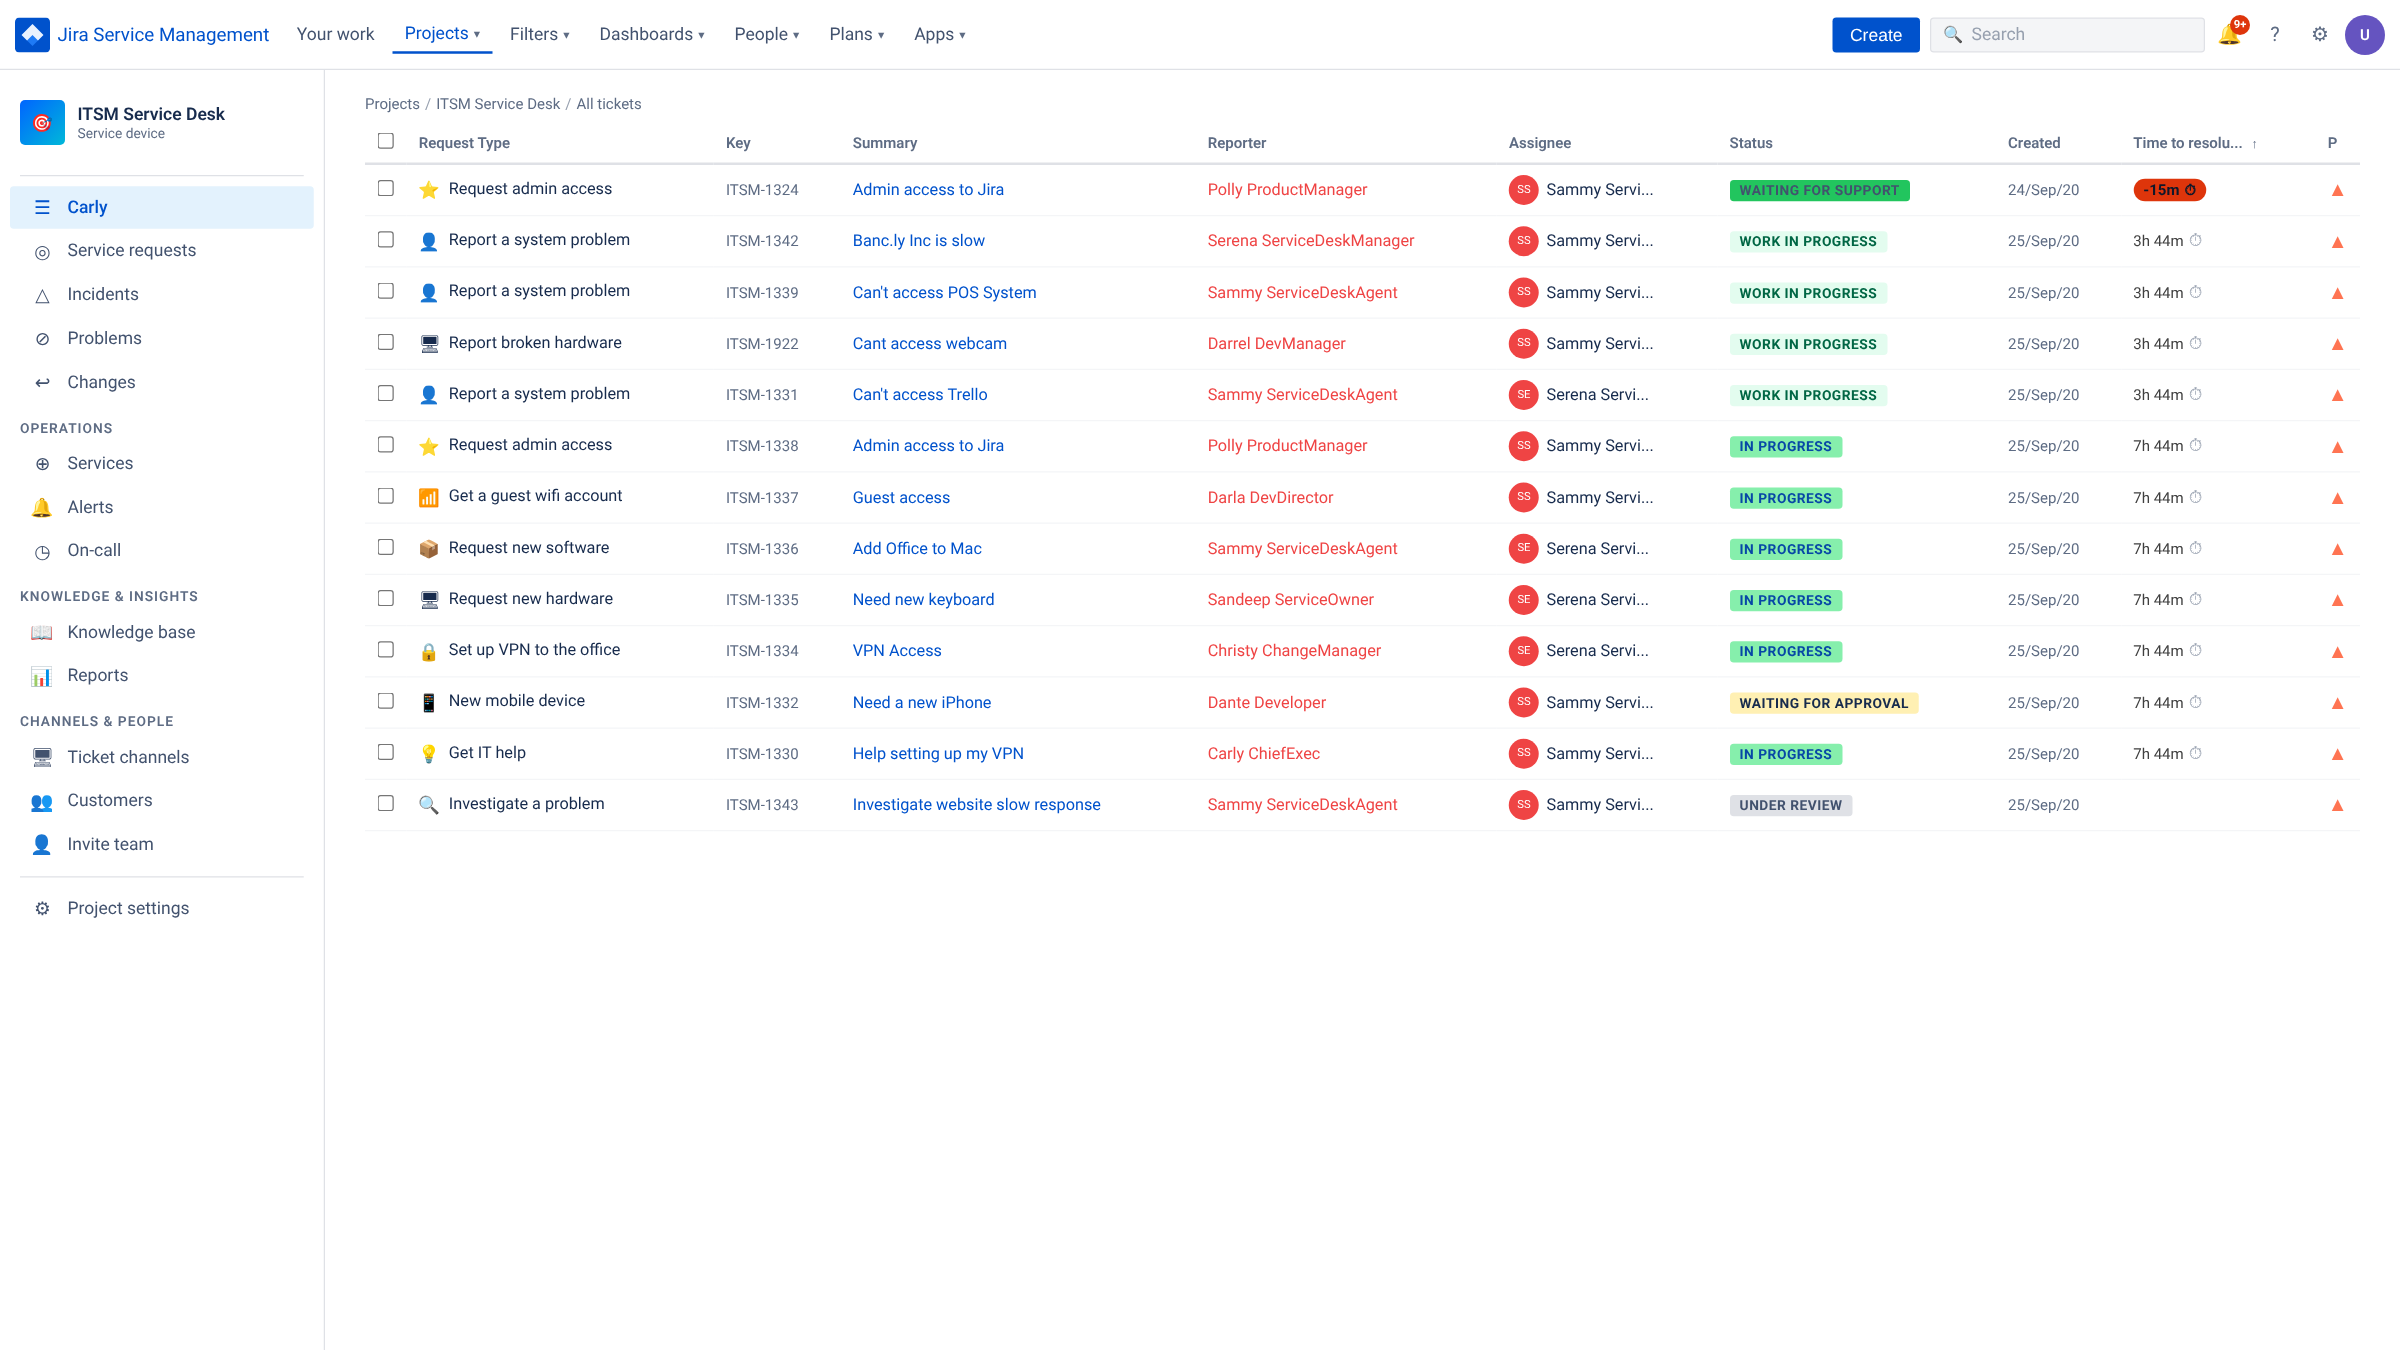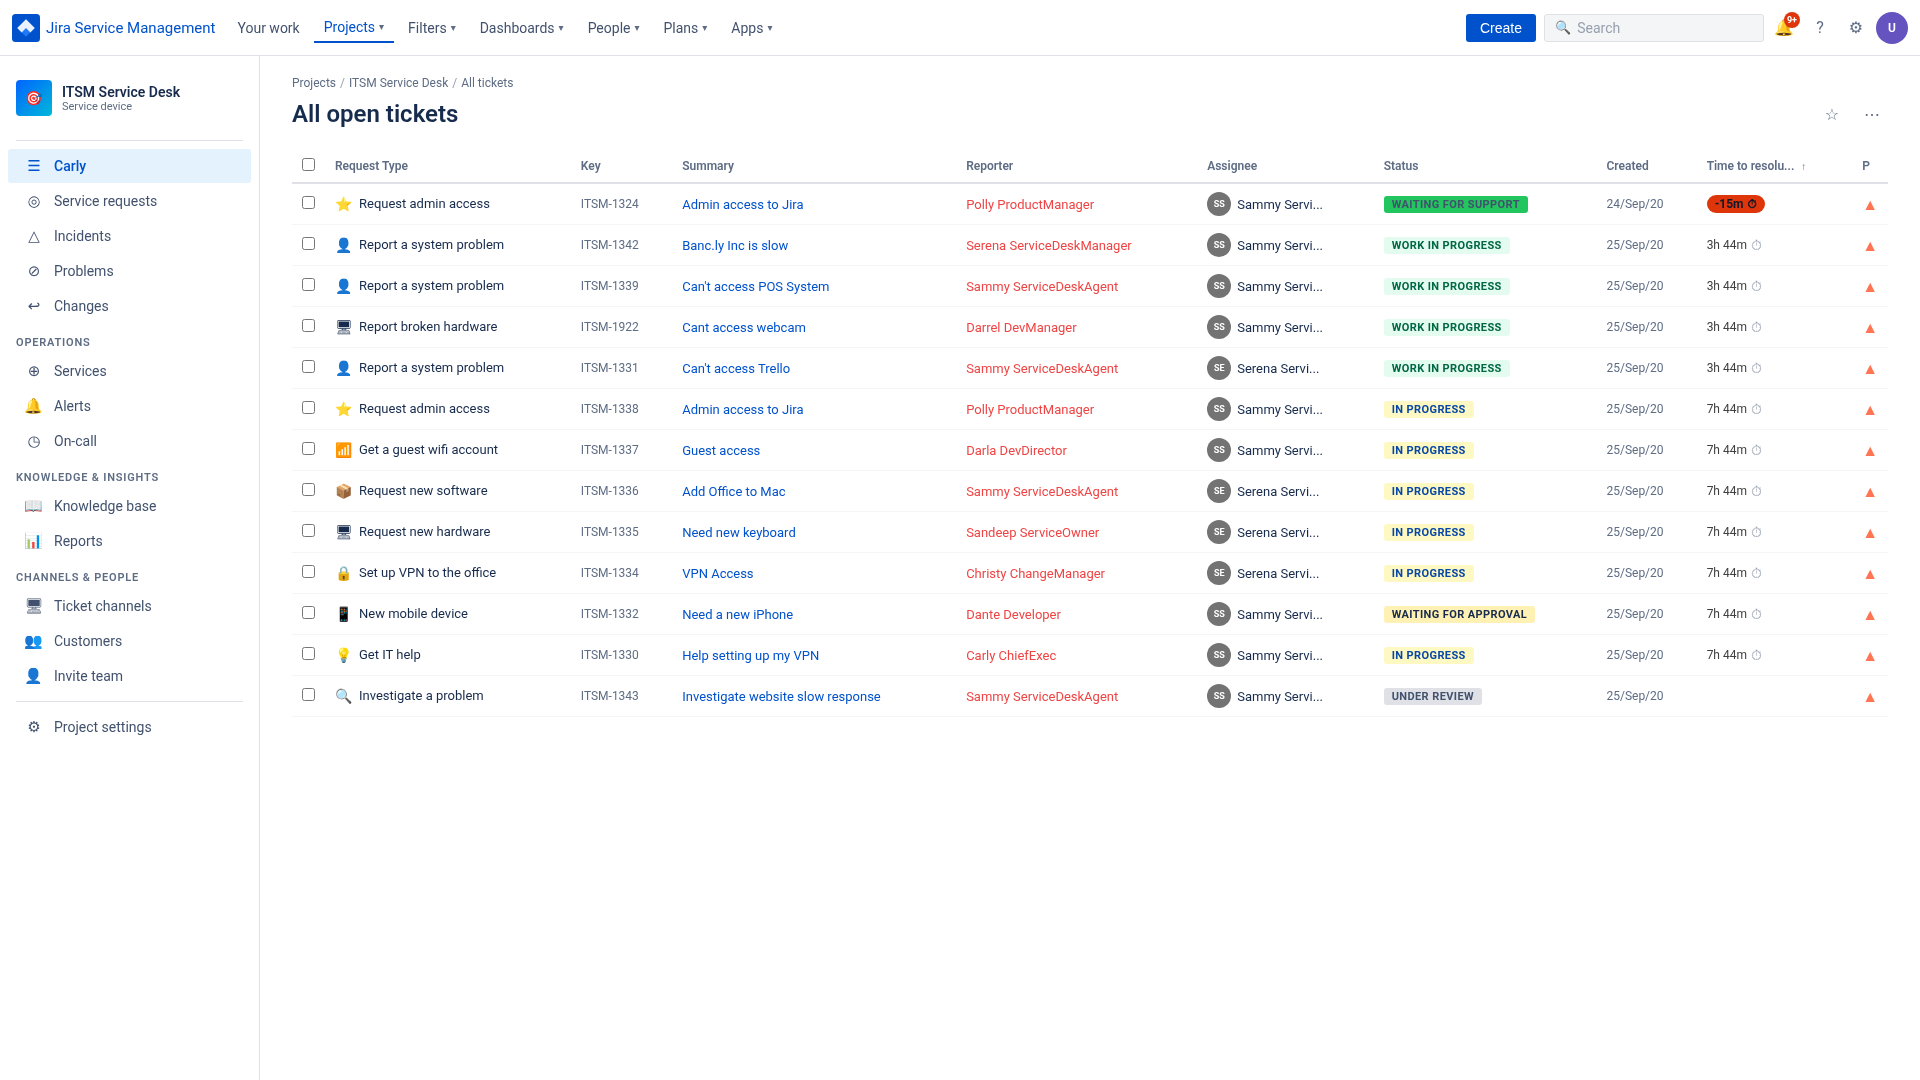--- a/index.html
+++ b/index.html
@@ -109,31 +109,31 @@
 
     .request-type-cell { display: flex; align-items: flex-start; gap: 6px; min-width: 140px; }
     .request-type-icon { font-size: 14px; margin-top: 1px; min-width: 18px; }
     .request-type-text { font-size: 13px; color: #172b4d; line-height: 1.4; }
 
     .key-cell { color: #5e6c84; font-size: 12px; white-space: nowrap; }
     .summary-link { color: #0052cc; text-decoration: none; font-size: 13px; }
 
     .reporter-cell { font-size: 13px; color: #ef4444; }
     .assignee-cell { display: flex; align-items: center; gap: 6px; }
-    .assignee-avatar { width: 24px; height: 24px; border-radius: 50%; background: #737373; display: flex; align-items: center; justify-content: center; color: #fff; font-size: 9px; font-weight: 700; flex-shrink: 0; }
+    .assignee-avatar { width: 24px; height: 24px; border-radius: 50%; background: #ef4444; display: flex; align-items: center; justify-content: center; color: #fff; font-size: 9px; font-weight: 400; flex-shrink: 0; }
     .assignee-name { font-size: 13px; color: #172b4d; }
 
     .status-badge {
       display: inline-block; padding: 2px 8px; border-radius: 3px;
       font-size: 11px; font-weight: 700; text-transform: uppercase; letter-spacing: 0.4px;
       white-space: nowrap;
     }
     .status-waiting { background: #22c55e; color: #42526e; }
     .status-work-in-progress { background: #e3fcef; color: #006644; }
-    .status-in-progress { background: #fef9c3; color: #0747a6; text-align: right; }
+    .status-in-progress { background: #86efac; color: #0747a6; text-align: right; }
     .status-waiting-approval { background: #fff0b3; color: #172b4d; }
     .status-under-review { background: #dfe1e6; color: #42526e; }
 
     .created-cell { font-size: 12px; color: #5e6c84; white-space: nowrap; }
 
     .time-cell { display: flex; align-items: center; gap: 4px; font-size: 12px; white-space: nowrap; }
     .time-overdue {
       background: #de350b; color: #0f172a; border-radius: 20px;
       padding: 2px 8px; font-weight: 700; font-size: 12px;
       display: flex; align-items: center; gap: 4px;
@@ -296,27 +296,20 @@
 
   <main class="main">
     <div class="main-header">
       <nav class="breadcrumb">
         <a href="#">Projects</a>
         <span class="breadcrumb-sep">/</span>
         <a href="#">ITSM Service Desk</a>
         <span class="breadcrumb-sep">/</span>
         <a href="#">All tickets</a>
       </nav>
-      <div class="page-title-row">
-        <h1 class="page-title">All open tickets</h1>
-        <div class="page-actions">
-          <button class="page-action-btn">☆</button>
-          <button class="page-action-btn">⋯</button>
-        </div>
-      </div>
     </div>
 
     <div class="table-wrap">
       <table>
         <thead>
           <tr>
             <th class="checkbox-col">
               <input type="checkbox" style="">
             </th>
             <th>Request Type</th>

